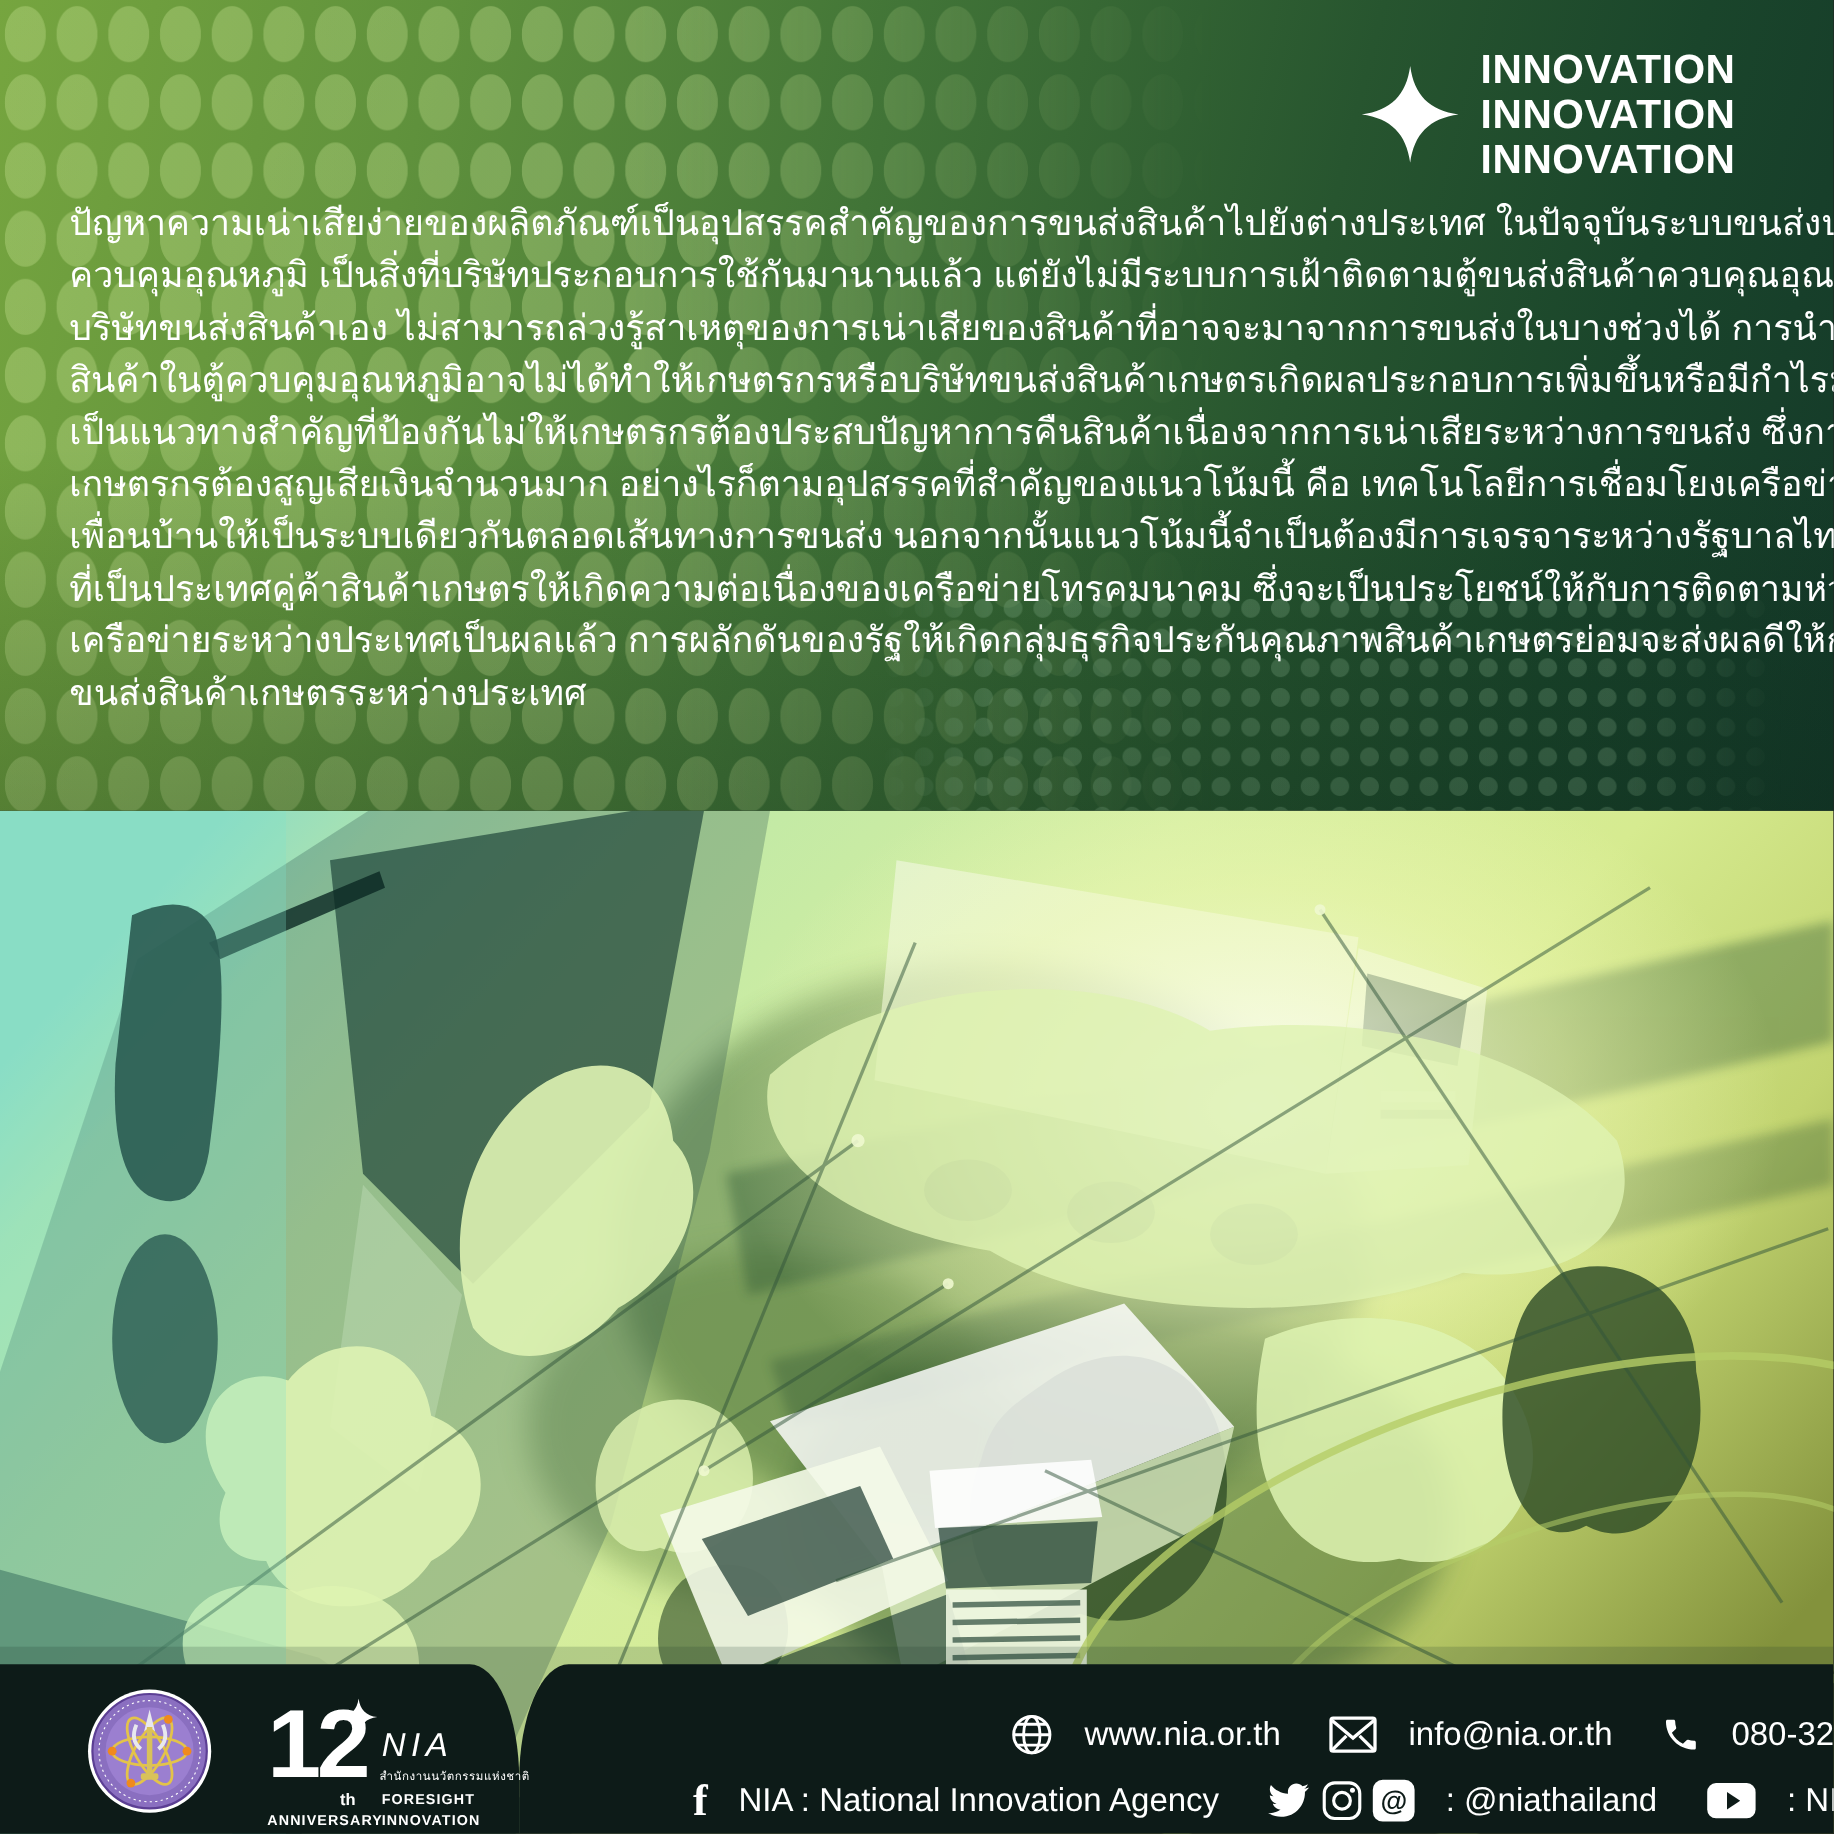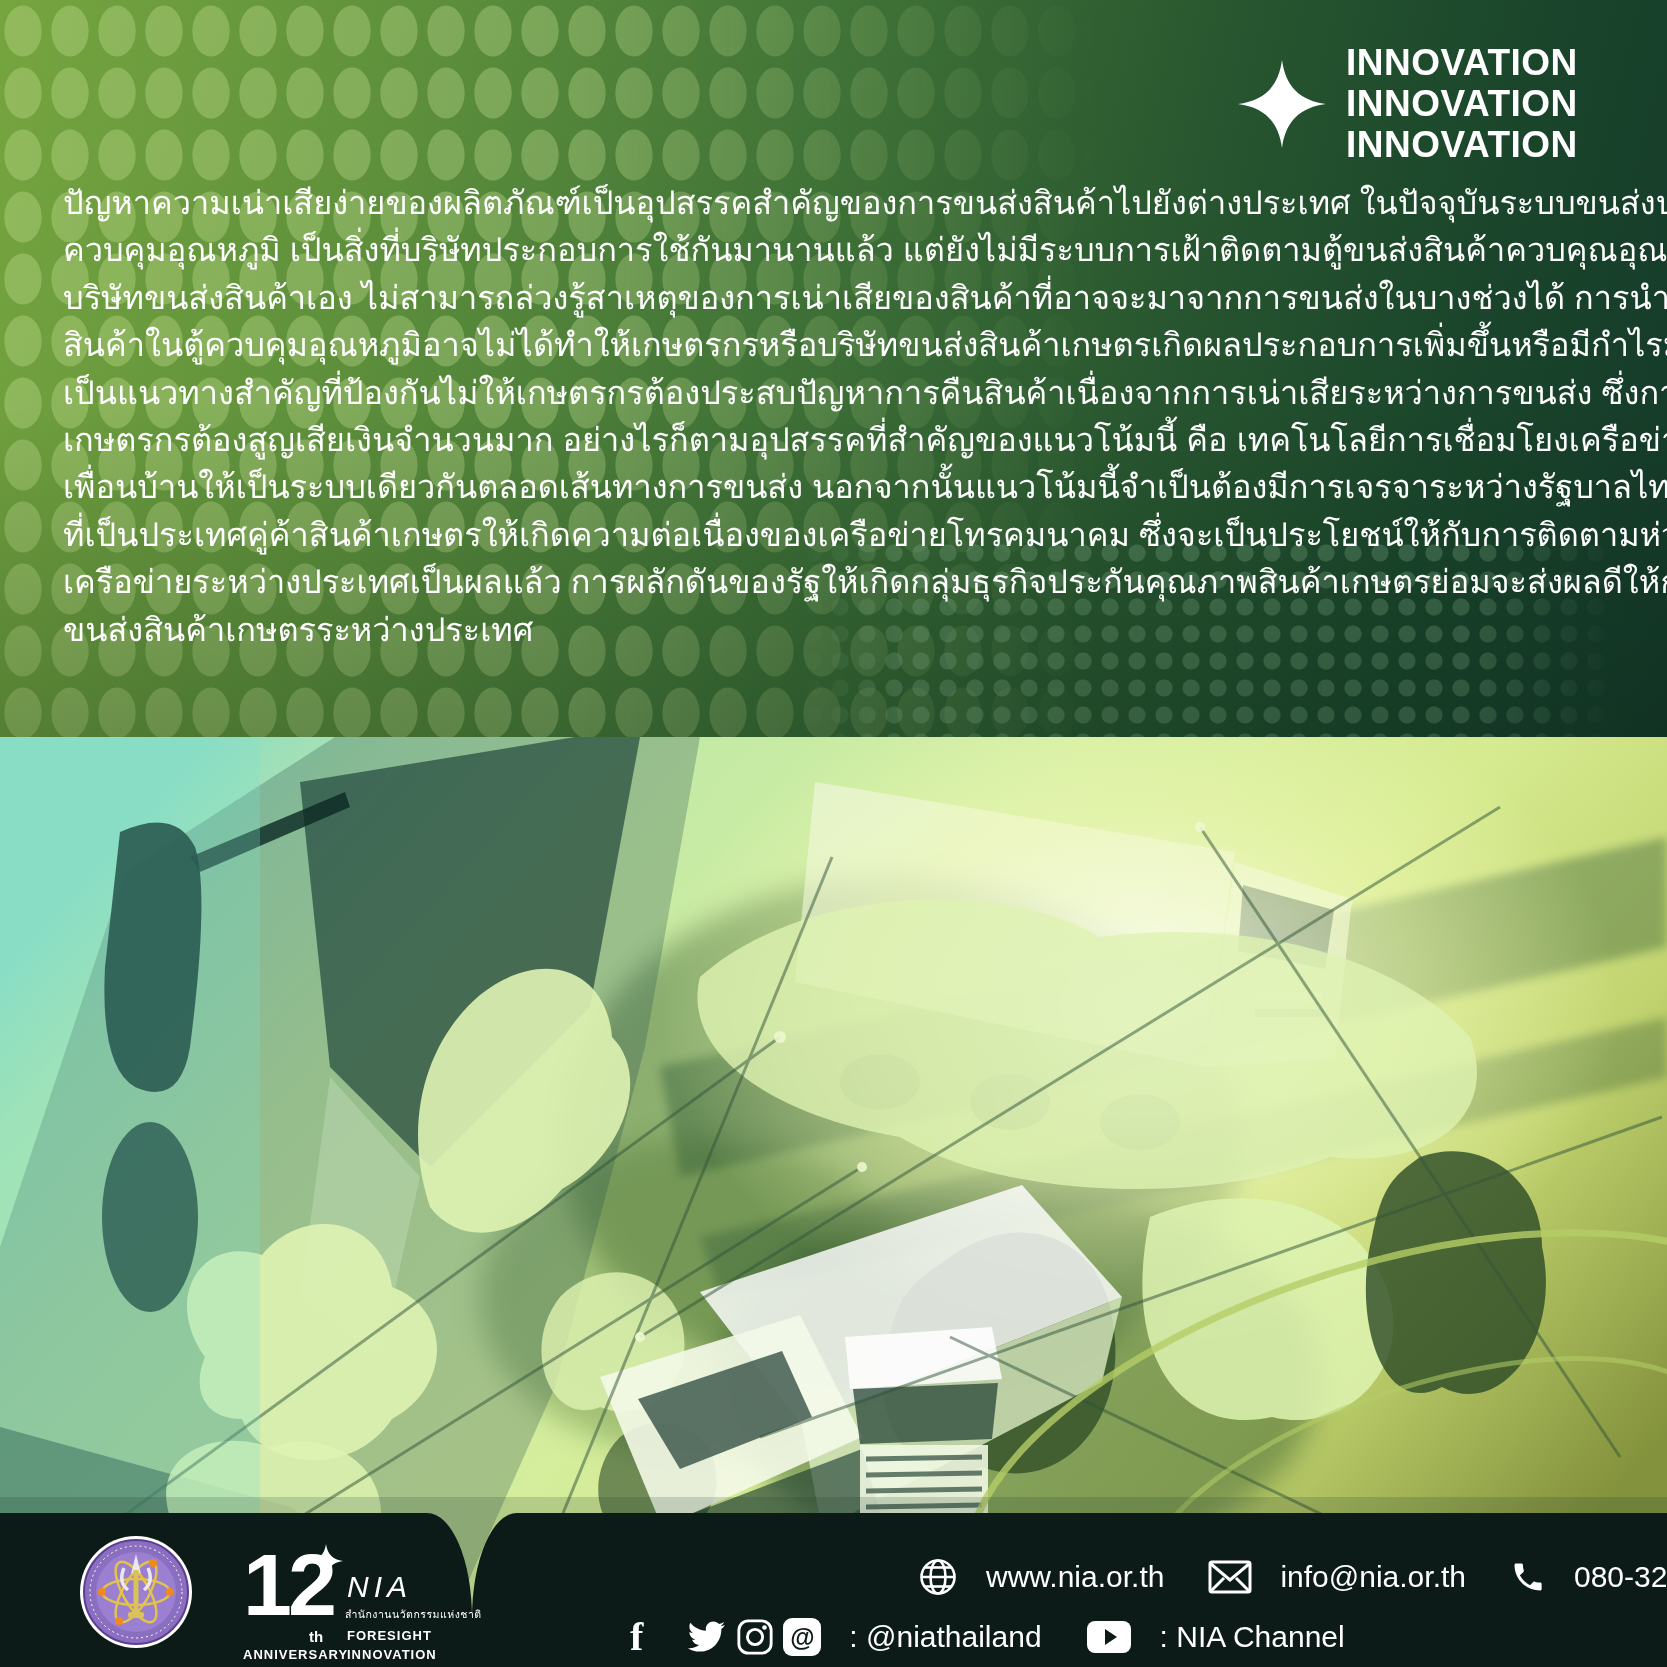--- a/index.html
+++ b/index.html
@@ -289,20 +289,21 @@
         <svg width="36" height="36" viewBox="0 0 24 24">
           <path fill="#ffffff" d="M6.6 10.8c1.5 2.9 3.8 5.2 6.7 6.7l2.2-2.2c.3-.3.7-.4 1-.2 1.1.4 2.4.6 3.6.6.6 0 1 .4 1 1V20c0 .6-.4 1-1 1C10.6 21 3 13.4 3 4c0-.6.4-1 1-1h3.6c.6 0 1 .4 1 1 0 1.3.2 2.5.6 3.6.1.3 0 .7-.2 1l-2.4 2.2z"></path>
         </svg>
         <span>080-327 5294</span>
       </div>
     </div>
 
     <div class="contact-row row2">
       <div class="contact-item">
         <span class="fb-f">f</span>
+        <span>NIA : National Innovation Agency</span>
       </div>
       <div class="contact-item">
         <span class="icon-group">
           <svg width="40" height="34" viewBox="0 0 40 32">
             <path fill="#ffffff" d="M38 4c-1.4.6-2.9 1-4.4 1.2 1.6-1 2.8-2.5 3.4-4.2-1.5.9-3.2 1.5-4.9 1.9C30.6 1.3 28.6.4 26.4.4c-4.2 0-7.6 3.4-7.6 7.6 0 .6.1 1.2.2 1.7C12.7 9.4 7.1 6.4 3.4 1.8c-.7 1.1-1 2.4-1 3.8 0 2.6 1.3 5 3.4 6.3-1.2 0-2.4-.4-3.4-.9v.1c0 3.7 2.6 6.8 6.1 7.5-.6.2-1.3.3-2 .3-.5 0-1 0-1.4-.1 1 3 3.8 5.2 7.1 5.3-2.6 2-5.9 3.2-9.5 3.2-.6 0-1.2 0-1.8-.1C4.3 29.4 8.3 30.6 12.6 30.6c14 0 21.7-11.6 21.7-21.7v-1C35.7 6.9 37 5.5 38 4z"></path>
           </svg>
           <svg width="38" height="38" viewBox="0 0 40 40" fill="none" stroke="#ffffff" stroke-width="3">
             <rect x="3" y="3" width="34" height="34" rx="10"></rect>
             <circle cx="20" cy="20" r="8"></circle>
             <circle cx="30" cy="10" r="2.4" fill="#ffffff" stroke="none"></circle>

